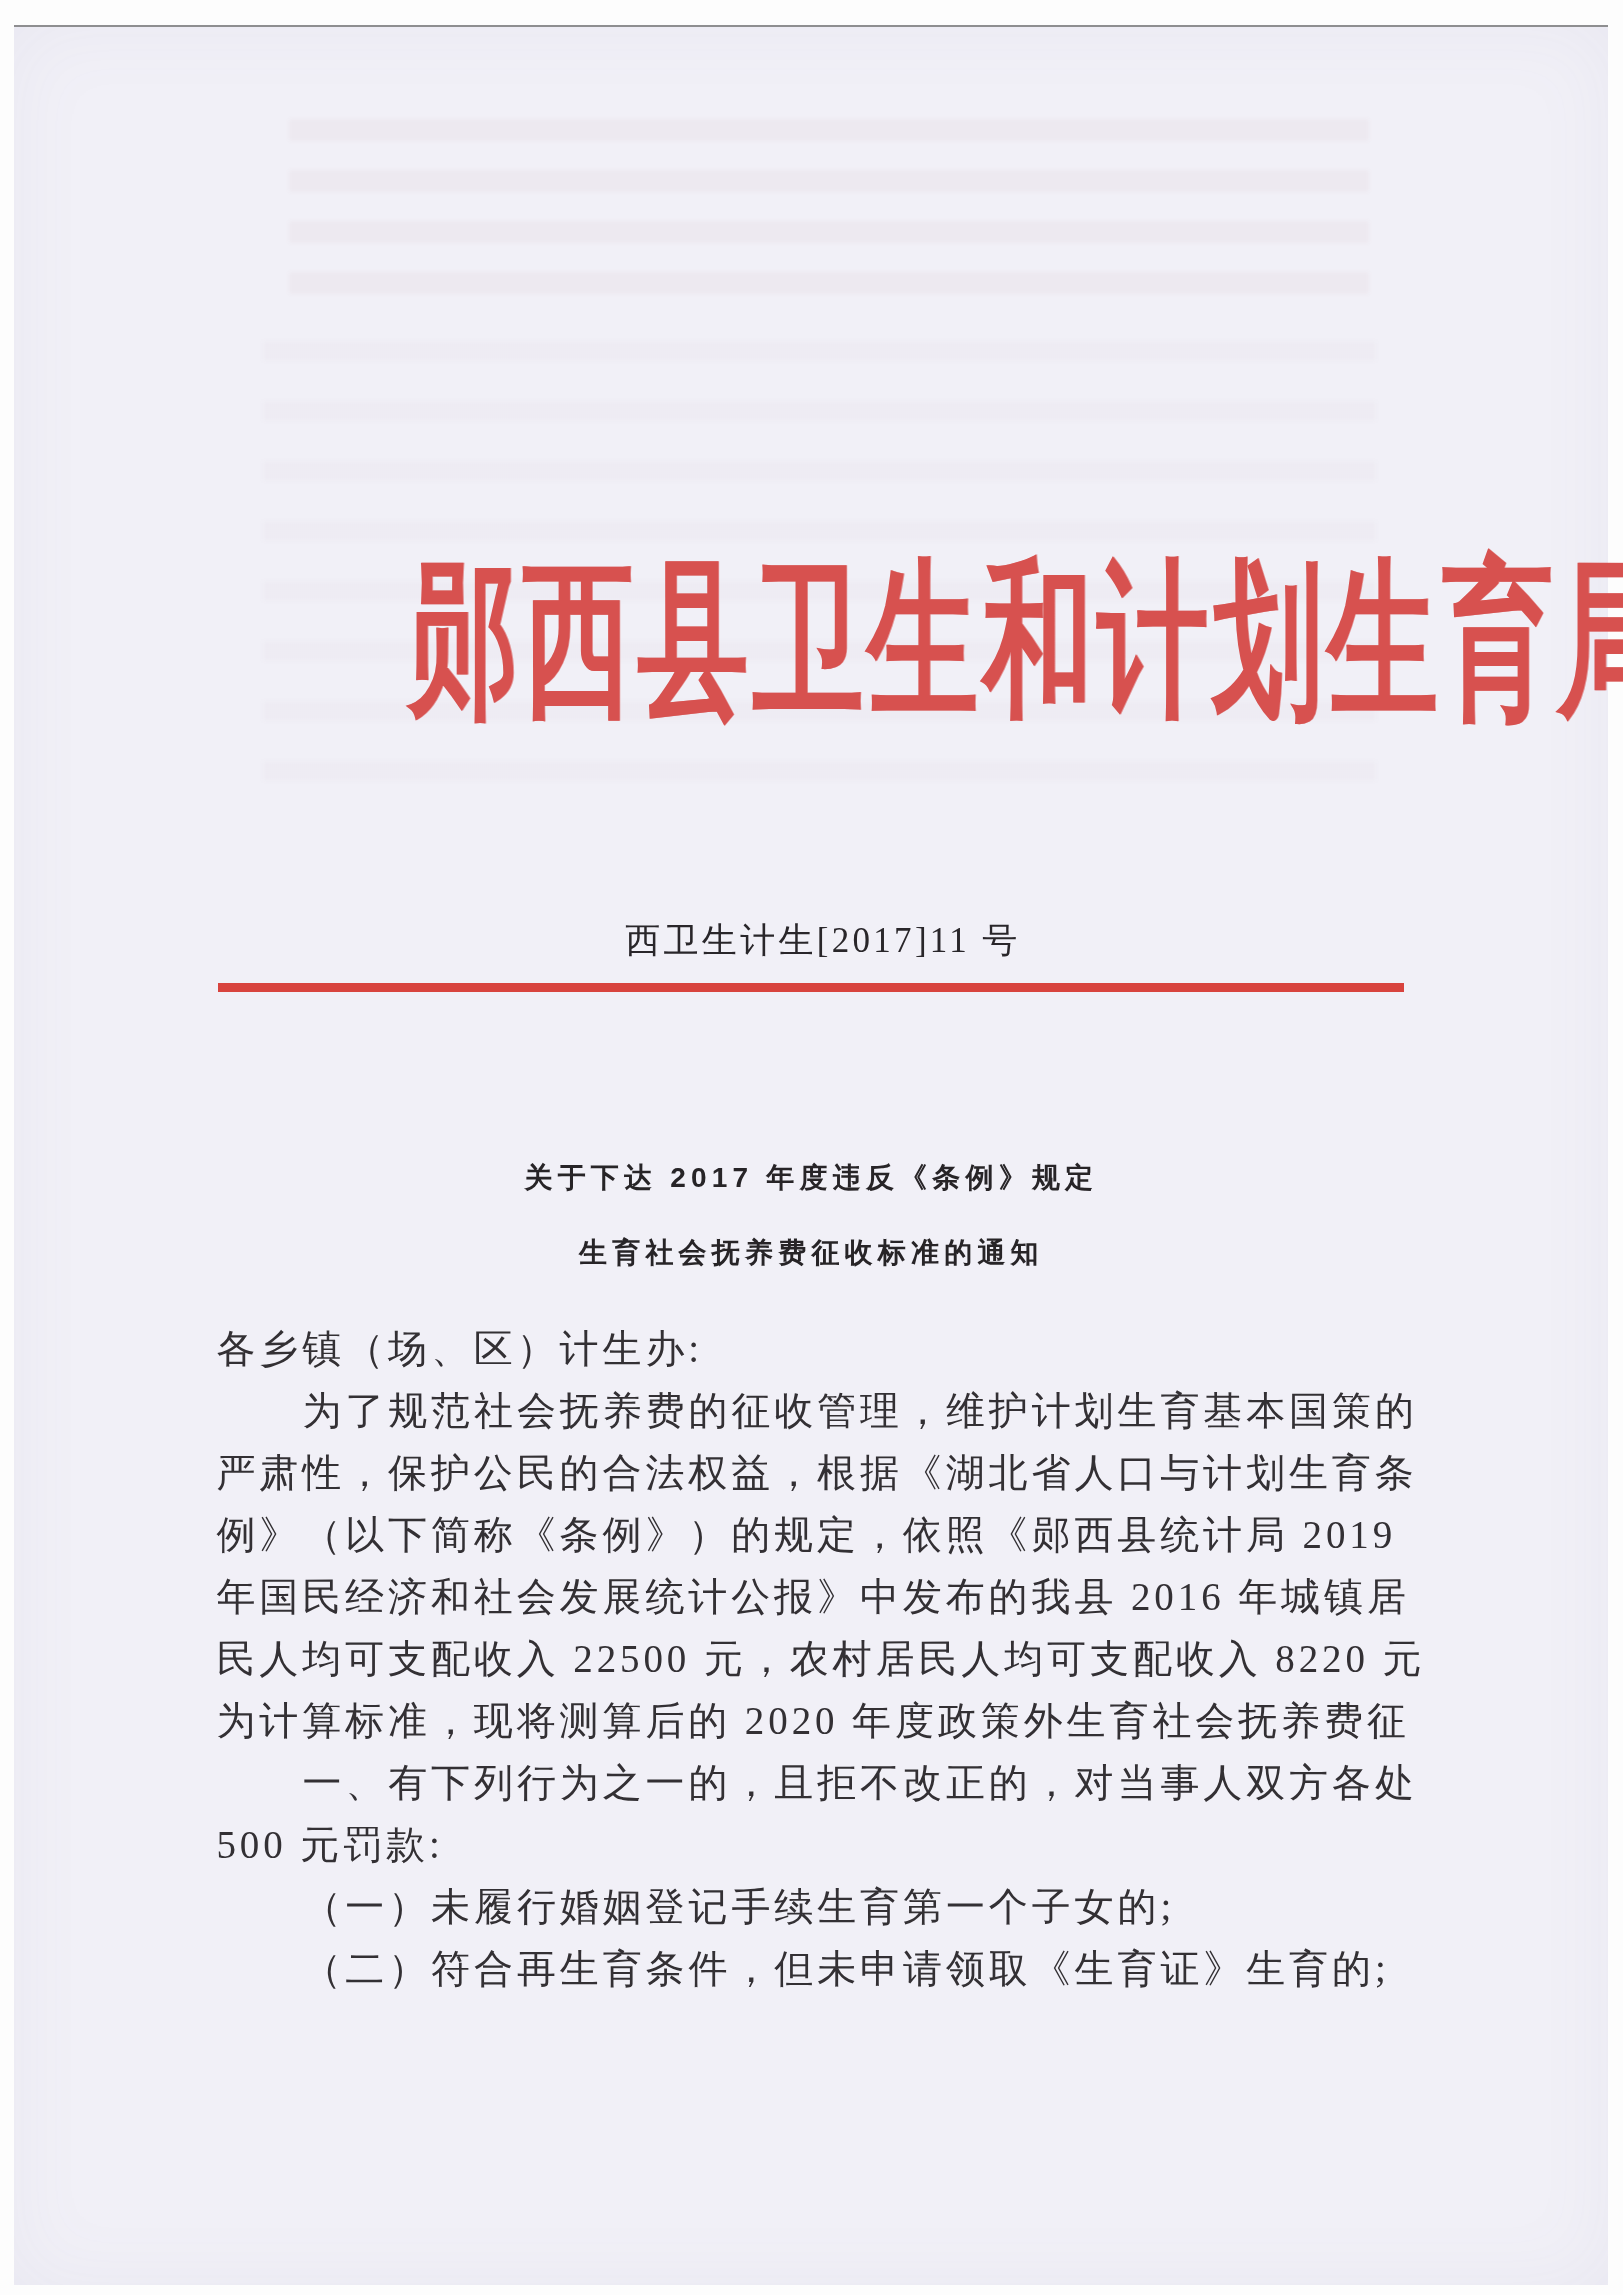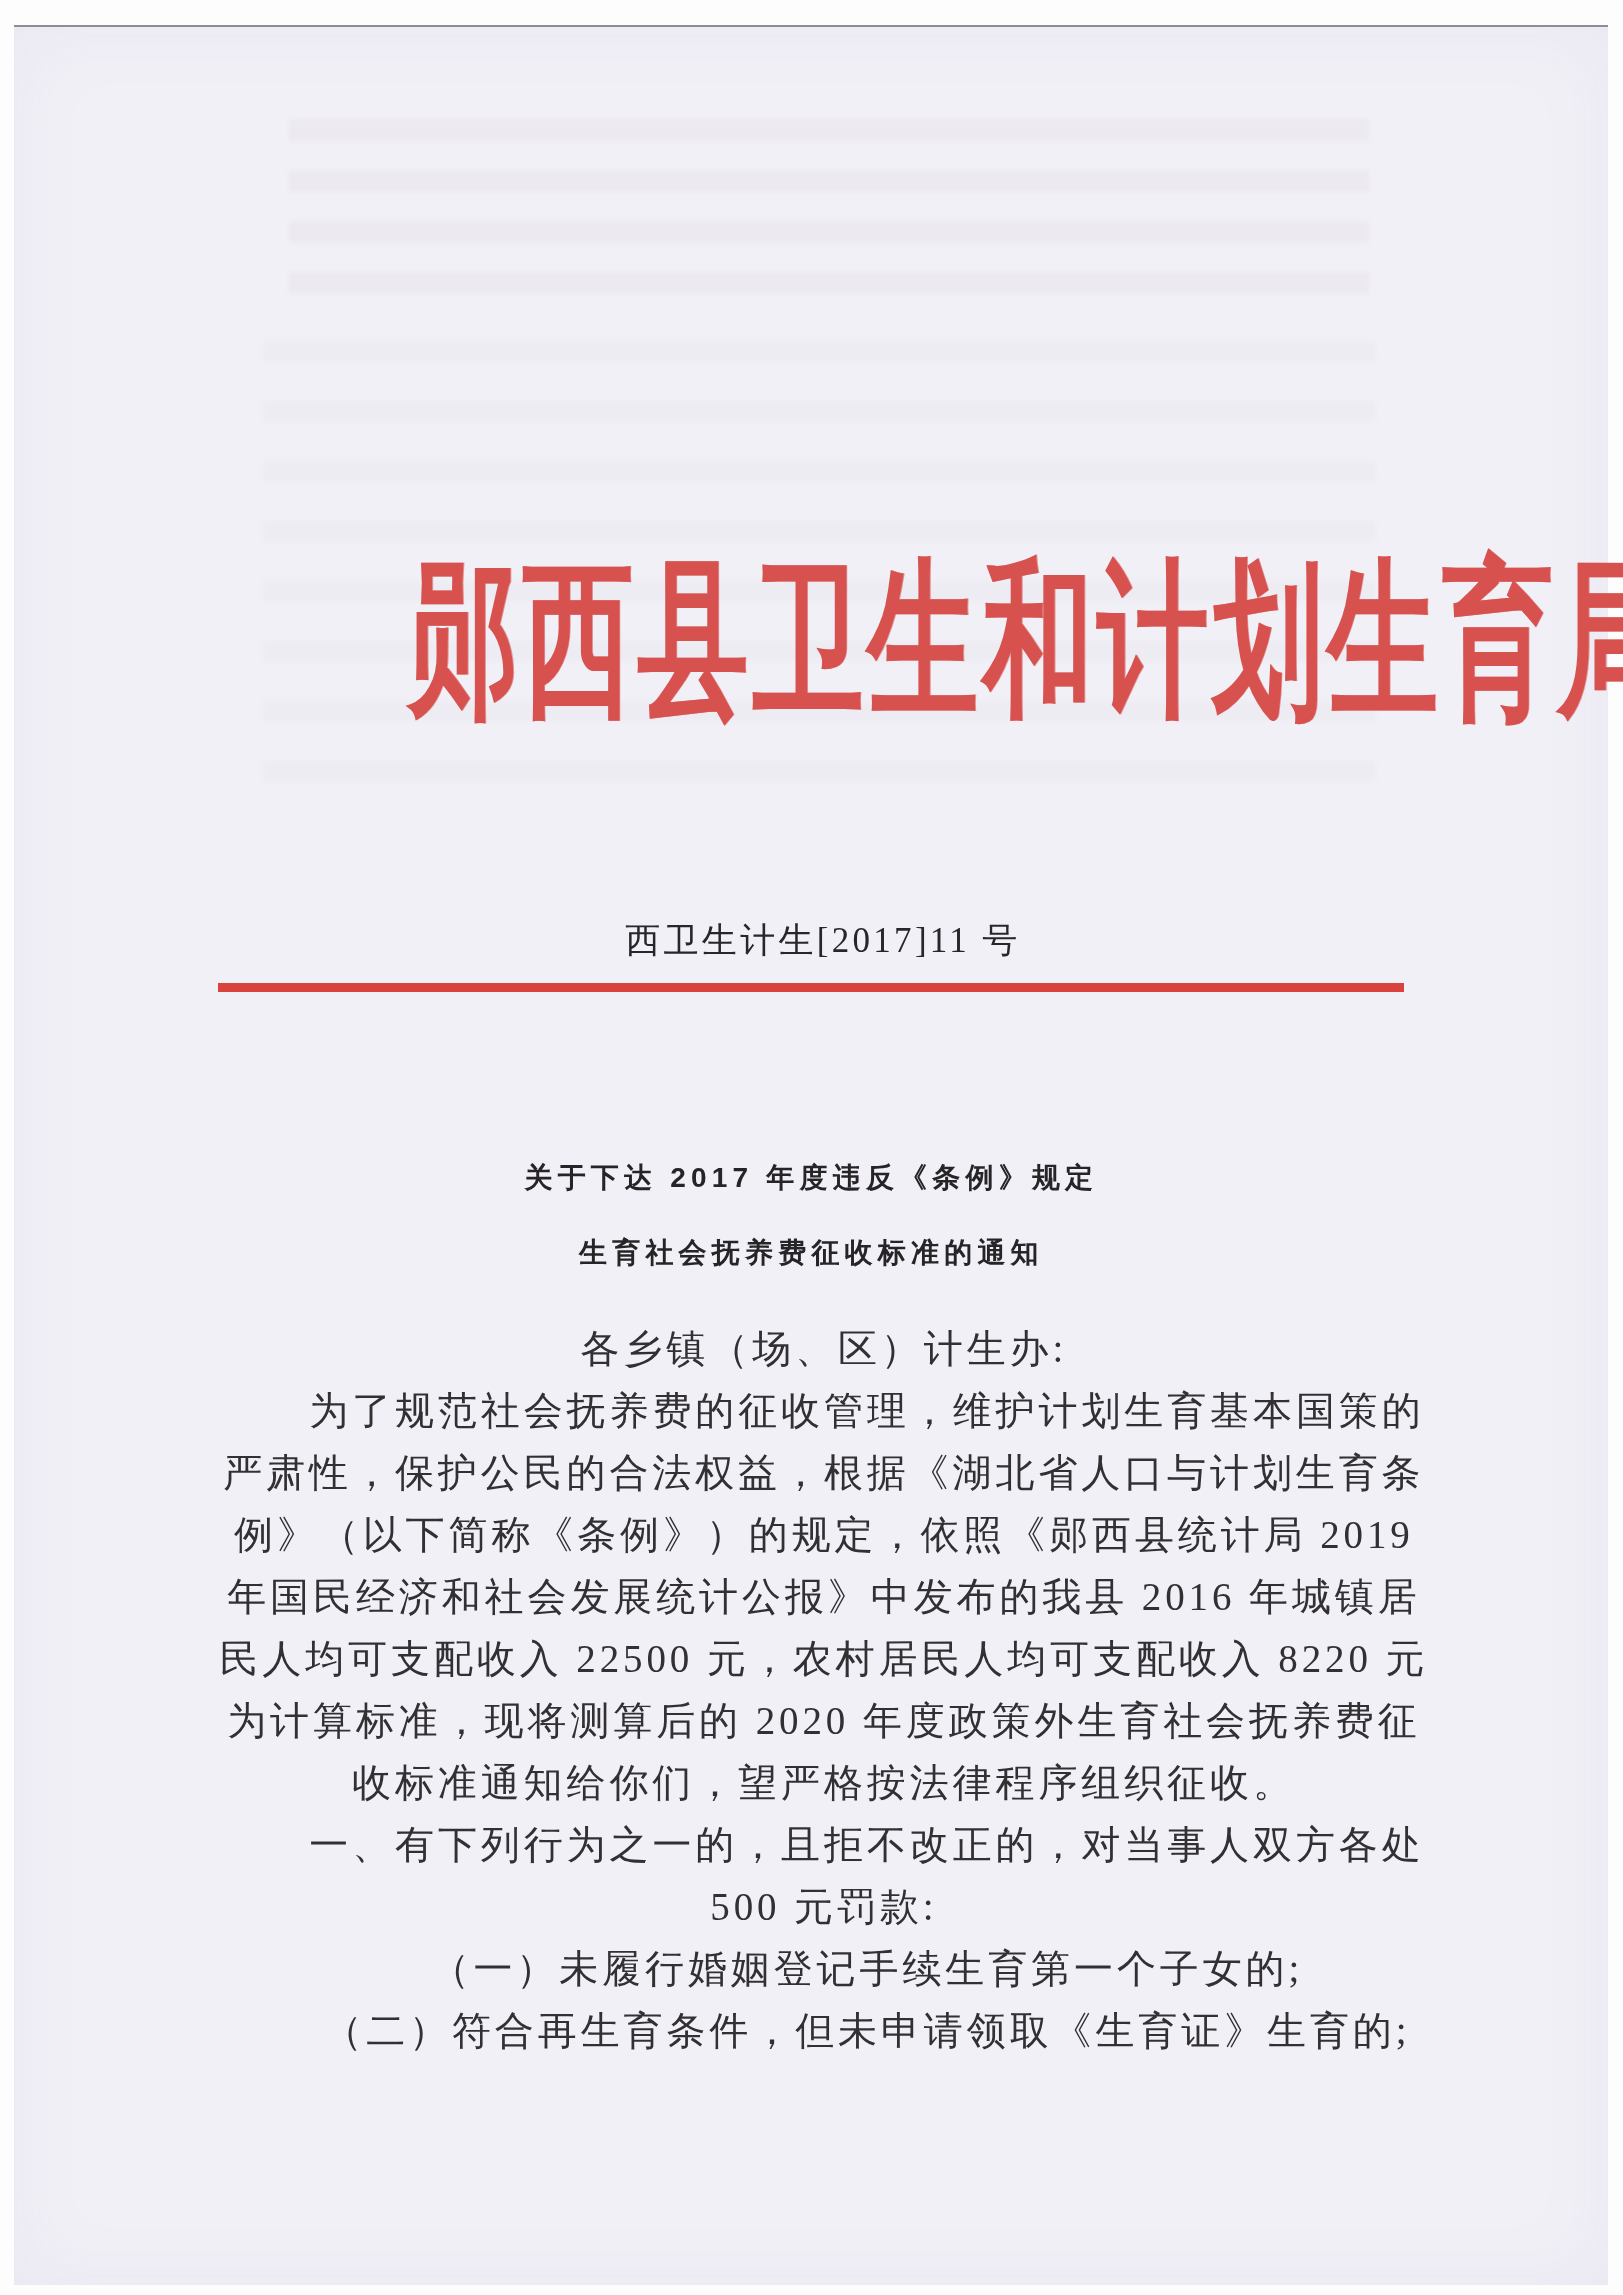--- a/index.html
+++ b/index.html
@@ -107,21 +107,21 @@
   
   .body-text{
     position:absolute;
     left:202px;
     top:1291px;
     width:1215px;
     font-size:39px;
     line-height:62px;
     letter-spacing:3.9px;
     color:var(--text);
-    text-align:center;
+    text-align:left;
   }
   .body-line{height:62px;white-space:nowrap;}
   .body-line.indent{text-indent:86px;}
 </style>
 </head>
 <body>
 
 <div class="paper">
 
   <div class="bleed"></div>
@@ -142,21 +142,20 @@
 
   <div class="body-text">
 
   <div class="body-line">各乡镇（场、区）计生办:</div>
       <div class="body-line indent">为了规范社会抚养费的征收管理，维护计划生育基本国策的</div>
       <div class="body-line">严肃性，保护公民的合法权益，根据《湖北省人口与计划生育条</div>
       <div class="body-line">例》（以下简称《条例》）的规定，依照《郧西县统计局 2019</div>
       <div class="body-line">年国民经济和社会发展统计公报》中发布的我县 2016 年城镇居</div>
       <div class="body-line">民人均可支配收入 22500 元，农村居民人均可支配收入 8220 元</div>
       <div class="body-line">为计算标准，现将测算后的 2020 年度政策外生育社会抚养费征</div>
-      <div class="body-line">收标准通知给你们，望严格按法律程序组织征收。</div>
       <div class="body-line indent">一、有下列行为之一的，且拒不改正的，对当事人双方各处</div>
       <div class="body-line">500 元罚款:</div>
       <div class="body-line indent">（一）未履行婚姻登记手续生育第一个子女的;</div>
       <div class="body-line indent">（二）符合再生育条件，但未申请领取《生育证》生育的;</div>
     </div>
 
 </div>
 
 
 </body></html>

